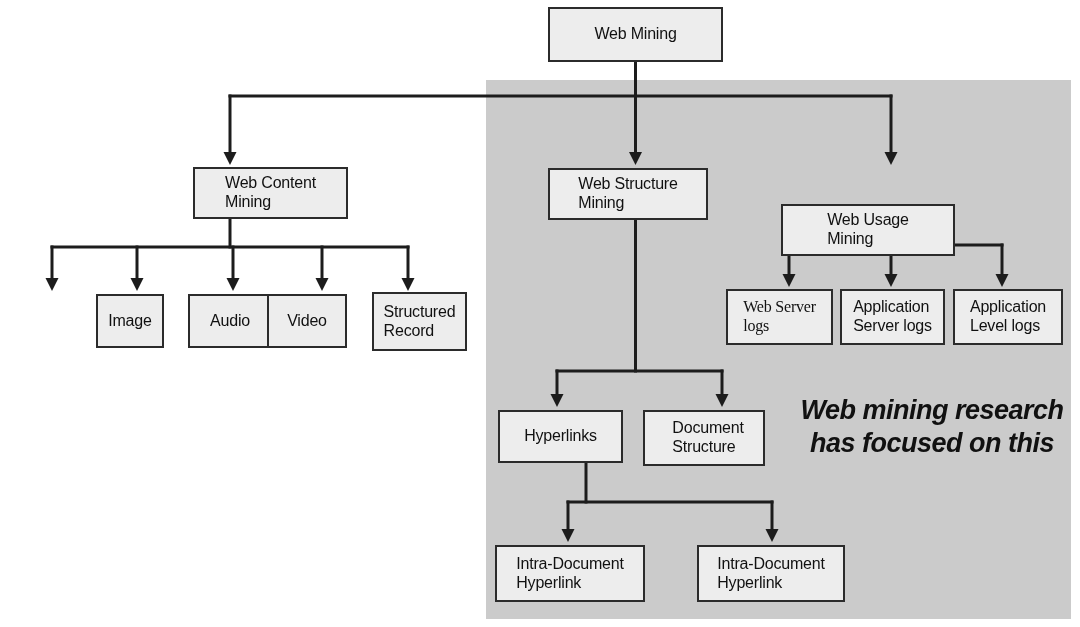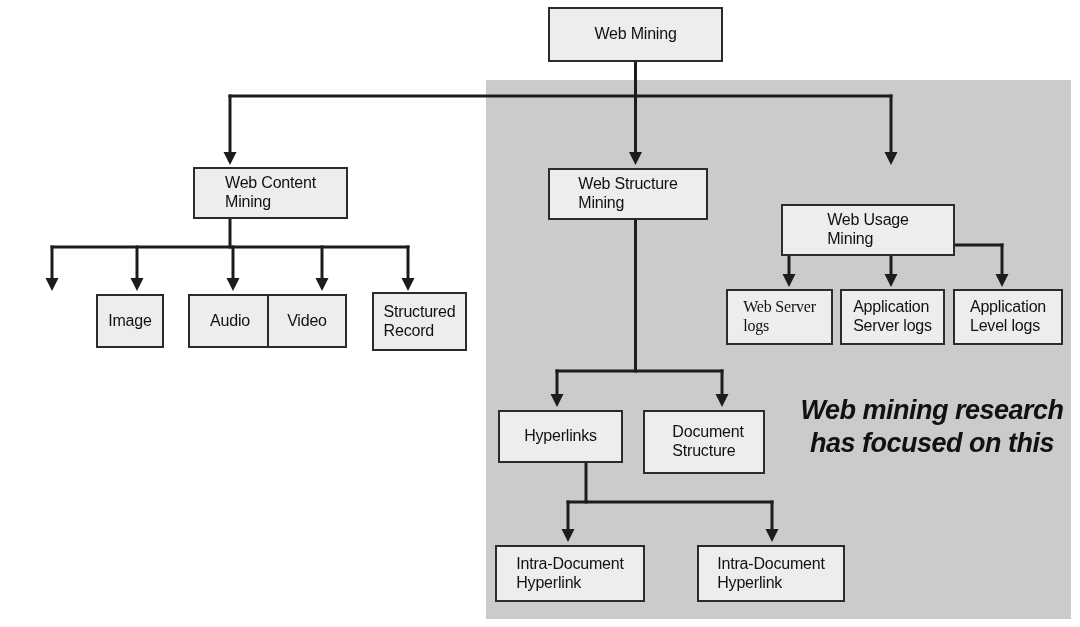--- a/index.html
+++ b/index.html
@@ -152,21 +152,21 @@
 logs</div>
 
   <div class="node" style="left:840px; top:289px; width:105px; height:56px;">Application
 Server logs</div>
 
   <div class="node" style="left:953px; top:289px; width:110px; height:56px;">Application
 Level logs</div>
 
   <div class="node" style="left:498px; top:410px; width:125px; height:53px;">Hyperlinks</div>
 
-  <div class="node" style="left:643px; top:410px; width:122px; height:64px;padding-left:8px;">Document
+  <div class="node" style="left:643px; top:410px; width:122px; height:56px;padding-left:8px;">Document
 Structure</div>
 
   <div class="node" style="left:495px; top:545px; width:150px; height:57px;">Intra-Document
 Hyperlink</div>
 
   <div class="node" style="left:697px; top:545px; width:148px; height:57px;">Intra-Document
 Hyperlink</div>
 
   <div class="annotation">Web mining research
 has focused on this</div>

